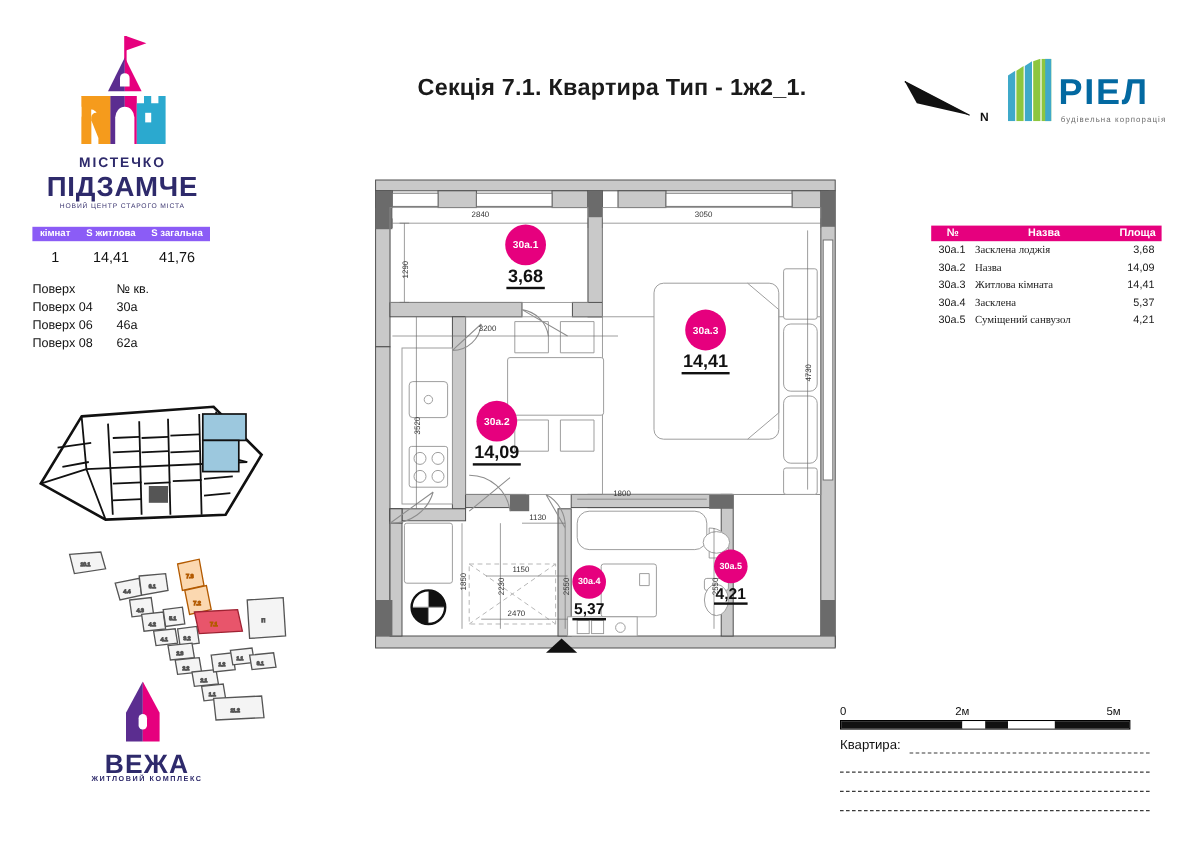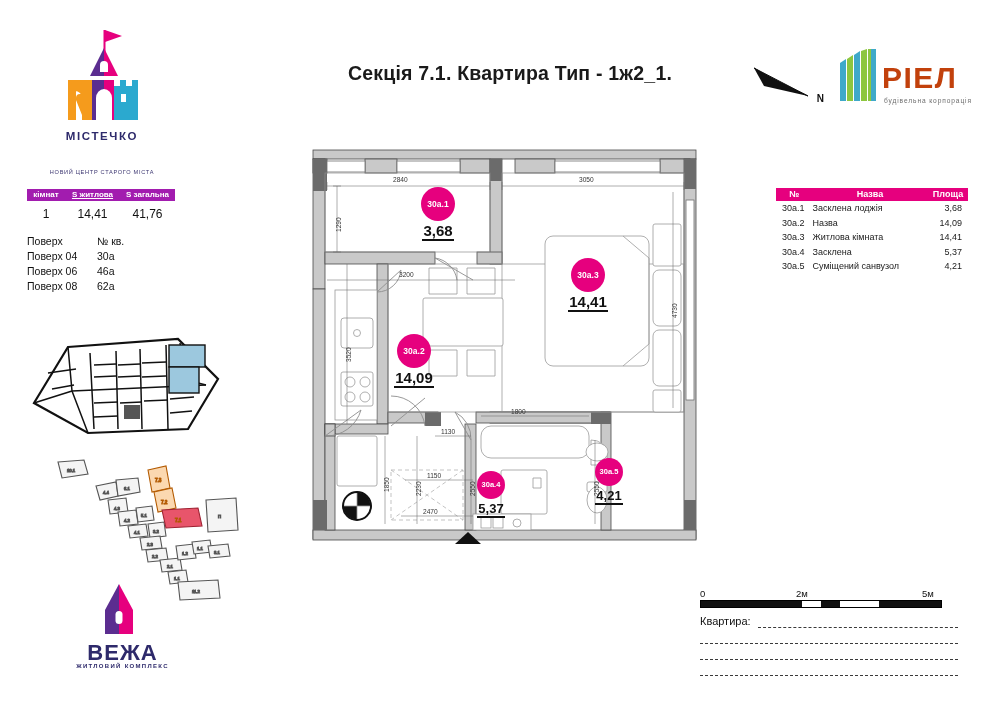--- a/index.html
+++ b/index.html
@@ -31,70 +31,70 @@
     position:absolute; left:0; width:160px; text-align:center;
     color:#2e2a6b; font-weight:bold;
   }
   #pz-line1 { top: 102px; font-size: 11.5px; letter-spacing: 1.6px; text-align: center; }
   #pz-line2 { top: 114px; font-size: 23px; letter-spacing: .6px; }
   #pz-line3 { top: 141px; font-size: 5.6px; letter-spacing: .7px; font-weight:normal; color:#3b3570;}
 
   
   #apt-table { left: 27px; top: 189px; width: 148px; }
   #apt-header {
-    background: #a21caf; color:#fff; font-size: 8px; font-weight: bold;
+    background: #8b5cf6; color:#fff; font-size: 8px; font-weight: bold;
     height: 12px; line-height: 12px; display:flex; text-align:center;
   }
   #apt-header > div:nth-child(1){ width: 38px; }
-  #apt-header > div:nth-child(2){ width: 55px; text-decoration: underline; }
+  #apt-header > div:nth-child(2){ width: 55px; }
   #apt-header > div:nth-child(3){ width: 55px; }
   #apt-values { display:flex; text-align:center; font-size: 12px; height: 20px; line-height: 20px; margin-top:3px;}
   #apt-values > div:nth-child(1){ width: 38px; }
   #apt-values > div:nth-child(2){ width: 55px; }
   #apt-values > div:nth-child(3){ width: 55px; }
 
   
   #floor-list { left: 27px; top: 234px; width: 150px; font-size: 10.5px; }
   #floor-list .row { display:flex; height: 15px; line-height:15px; }
   #floor-list .c1 { width: 70px; }
   #floor-list .c2 { width: 60px; }
 
   
   #keyplan { left: 28px; top: 333px; width: 195px; height: 110px; }
 
   
   #siteplan { left: 42px; top: 452px; width: 200px; height: 150px; }
 
   
-  #vezha { left: 55px; top: 584px; width: 135px; height: 82px; }
+  #vezha { left: 55px; top: 568px; width: 135px; height: 82px; }
   #vezha .tower { position:absolute; left: 38px; top: 0; width: 52px; height: 52px; }
   .vz-name { position:absolute; left:0; width:135px; text-align:center; color:#2e2a6b; font-weight:bold;}
   #vz-line1 { top: 56px; font-size: 22px; letter-spacing: 1px; }
   #vz-line2 { top: 79px; font-size: 6px; letter-spacing: 1.3px; font-weight:bold; }
 
   
   #north { left: 750px; top: 62px; width: 72px; height: 45px; }
   #north-label { position:absolute; right: -2px; bottom: 3px; font-size: 10px; font-weight:bold; }
 
   
   #riel { left: 838px; top: 47px; width: 140px; height: 68px; }
   #riel-bars { position:absolute; left: 0; top: 2px; width: 42px; height: 52px; }
   #riel-word { position:absolute; left: 44px; top: 14px; font-size: 30px; font-weight: bold;
-               color:#c2410c; letter-spacing: 1.5px; font-family:"Liberation Sans", sans-serif; }
+               color:#0369a1; letter-spacing: 1.5px; font-family:"Liberation Sans", sans-serif; }
   #riel-sub { position:absolute; left: 46px; top: 50px; font-size: 6.6px; color:#6d6d6d; letter-spacing: .9px;}
 
   
   #schedule { left: 776px; top: 188px; width: 192px; font-size: 9px; }
   #sch-head { display:flex; background:#E6007E; color:#fff; font-weight:bold; height: 13px; line-height:13px;}
   #sch-head .n { width: 36px; text-align:center; }
   #sch-head .t { width: 116px; text-align:center; }
   #sch-head .a { width: 40px; text-align:center; }
   #schedule .srow { display:flex; height: 14.5px; line-height:14.5px; color:#1a1a1a;}
   #schedule .srow .n { width: 36px; text-align:center; }
-  #schedule .srow .t { width: 116px; padding-left: 2px; }
+  #schedule .srow .t { width: 116px; padding-left: 2px; font-family: Liberation Serif, serif; }
   #schedule .srow .a { width: 40px; text-align:right; padding-right: 6px; }
 
   
   #scalebar { left: 700px; top: 588px; width: 240px; height: 22px; }
   #scale-nums { position:absolute; top:0; left:0; width: 240px; height: 12px; font-size: 9.5px; }
   #scale-nums span { position:absolute; }
   #sn0 { left: 0; } #sn2 { left: 96px; } #sn5 { left: 222px; }
   #scale-track { position:absolute; top: 12px; left: 0; width: 240px; height: 6px; display:flex; border:1px solid #000;}
   #scale-track div { height: 100%; }
 
@@ -152,20 +152,21 @@
 
     <rect x="54" y="52" width="10" height="40" fill="#E6007E"></rect>
 
     <path d="M64 58 h6 v-6 h6 v6 h6 v-6 h6 v40 h-24 z" fill="#2BA9CF"></path>
 
     <path d="M46 70 a8 9 0 0 1 16 0 v22 h-16 z" fill="#ffffff"></path>
 
     <rect x="71" y="66" width="5" height="8" fill="#ffffff"></rect>
   </svg>
   <div class="pz-name" id="pz-line1">МІСТЕЧКО</div>
+  <div class="pz-name" id="pz-line2">ПІДЗАМЧЕ</div>
   <div class="pz-name" id="pz-line3">НОВИЙ ЦЕНТР СТАРОГО МІСТА</div>
 </div>
 
 <div class="abs" id="apt-table">
   <div id="apt-header">
     <div>кімнат</div>
     <div>S житлова</div>
     <div>S загальна</div>
   </div>
   <div id="apt-values">

